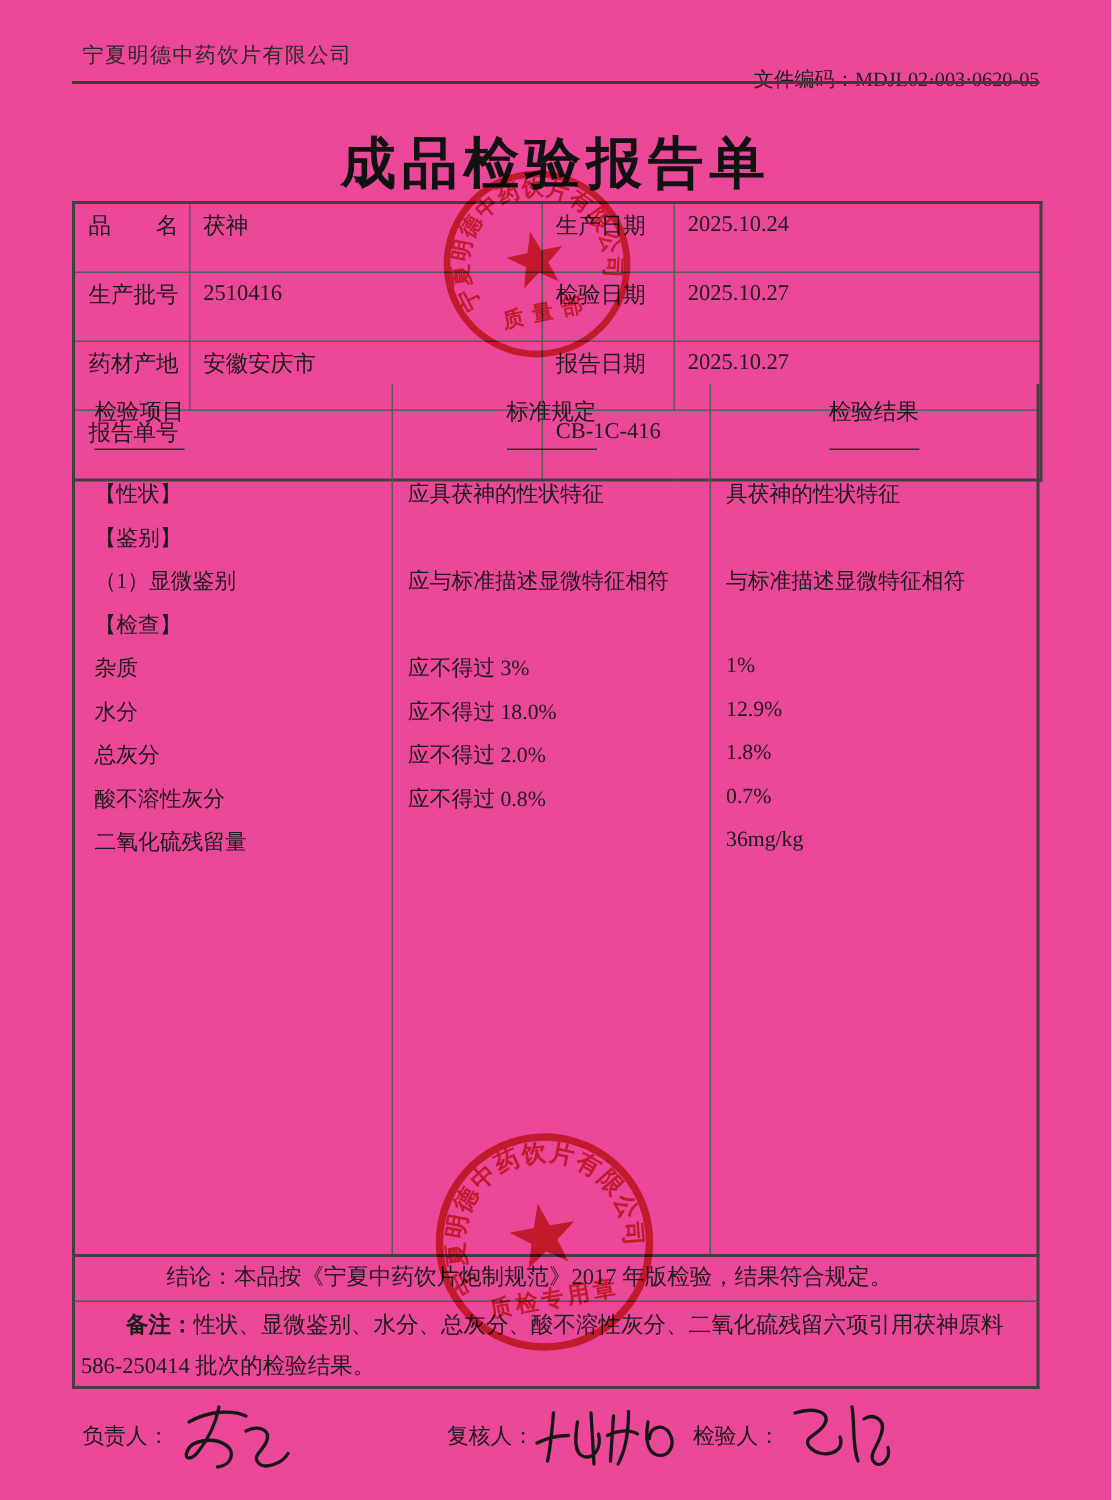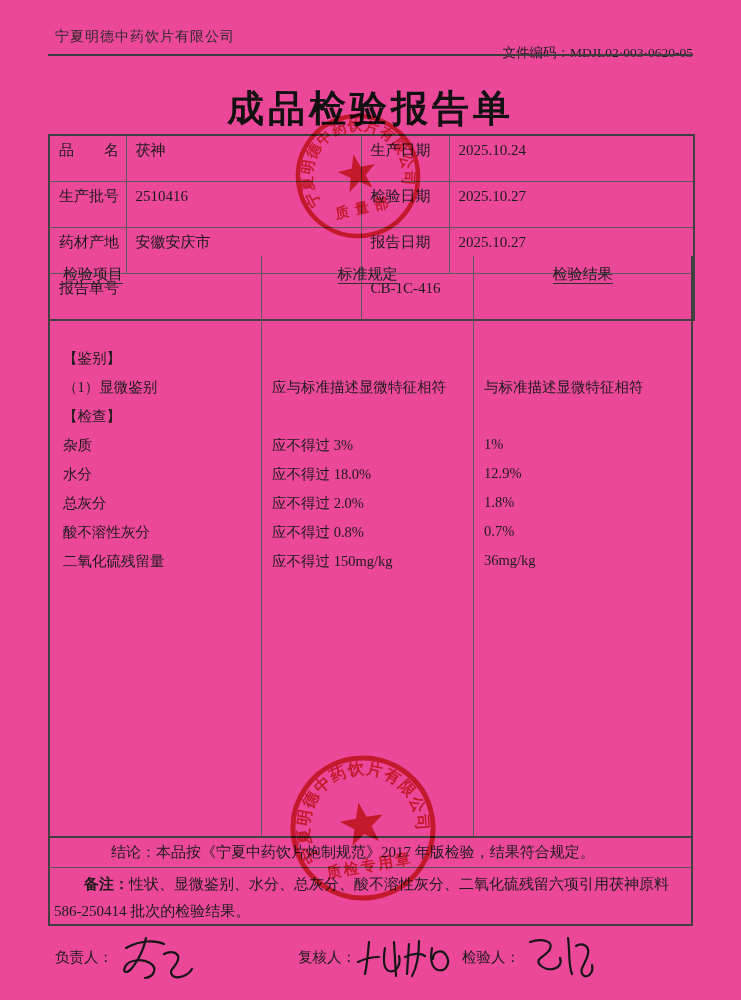--- a/index.html
+++ b/index.html
@@ -17,21 +17,21 @@
   
   .title{left:0;top:84px;width:741px;text-align:center;font-size:37px;font-weight:bold;letter-spacing:4px;color:#111;}
   
   table.info{position:absolute;left:48px;top:134px;width:645px;border-collapse:collapse;table-layout:fixed;font-size:15px;}
   table.info{border:2px solid #404040;}
   table.info td{border:1px solid #5a5a5a;height:29px;padding:0 0 16px 9px;vertical-align:middle;color:#1b1b1b;}
   
   .rbox{left:48px;top:256px;width:645px;height:582px;border:2px solid #404040;border-top:none;box-sizing:border-box;}
   .vline{position:absolute;top:0;bottom:0;width:1px;background:#5a5a5a;}
   .chead{position:absolute;top:9px;font-size:15px;color:#1b1b1b;}
-  .chead span{border-bottom:1px solid #2f2f2f;padding-bottom:1px;}
+  .chead span{border-bottom:1px solid #2f2f2f;padding-bottom:16px;}
   .rrow{position:absolute;left:0;width:100%;height:22px;font-size:14.5px;color:#1b1b1b;}
   .c1{position:absolute;left:13px;width:190px;}
   .c2{position:absolute;left:222px;width:196px;}
   .c3{position:absolute;left:434px;width:200px;}
   
   .conc{left:48px;top:838px;width:645px;height:30px;border:2px solid #404040;border-top:none;border-bottom:1px solid #555;
         box-sizing:border-box;font-size:15px;line-height:28px;padding-left:36px;}
   .conc b{font-weight:normal;margin-left:25px;}
   .remark{left:48px;top:868px;width:645px;height:58px;border:2px solid #404040;border-top:none;box-sizing:border-box;font-size:15px;}
   .remark p{margin:0;padding:3px 8px 0 4px;text-indent:30px;line-height:27px;}
@@ -89,20 +89,25 @@
     </table>
 
   <div class="abs rbox">
     <div class="vline" style="left:211px"></div>
     <div class="vline" style="left:423px"></div>
 
     <div class="chead" style="left:13px"><span>检验项目</span></div>
     <div class="chead" style="left:212px;width:211px;text-align:center"><span>标准规定</span></div>
     <div class="chead" style="left:424px;width:217px;text-align:center"><span>检验结果</span></div>
 
+    <div class="rrow" style="top:64px">
+      <span class="c1">【性状】</span>
+      <span class="c2">应具茯神的性状特征</span>
+      <span class="c3">具茯神的性状特征</span>
+    </div>
     <div class="rrow" style="top:93px">
       <span class="c1">【鉴别】</span>
       <span class="c2"></span>
       <span class="c3"></span>
     </div>
     <div class="rrow" style="top:122px">
       <span class="c1">（1）显微鉴别</span>
       <span class="c2">应与标准描述显微特征相符</span>
       <span class="c3">与标准描述显微特征相符</span>
     </div>
@@ -126,21 +131,20 @@
       <span class="c2">应不得过 2.0%</span>
       <span class="c3">1.8%</span>
     </div>
     <div class="rrow" style="top:267px">
       <span class="c1">酸不溶性灰分</span>
       <span class="c2">应不得过 0.8%</span>
       <span class="c3">0.7%</span>
     </div>
     <div class="rrow" style="top:296px">
       <span class="c1">二氧化硫残留量</span>
-      <span class="c2">应不得过 150mg/kg</span>
       <span class="c3">36mg/kg</span>
     </div>
   </div>
 
   <div class="abs conc">
     <b>结论：</b><span>本品按《宁夏中药饮片炮制规范》2017 年版检验，结果符合规定。</span>
   </div>
 
   <div class="abs remark">
     <p><b>备注：</b><span>性状、显微鉴别、水分、总灰分、酸不溶性灰分、二氧化硫残留六项引用茯神原料 586-250414 批次的检验结果。</span></p>

